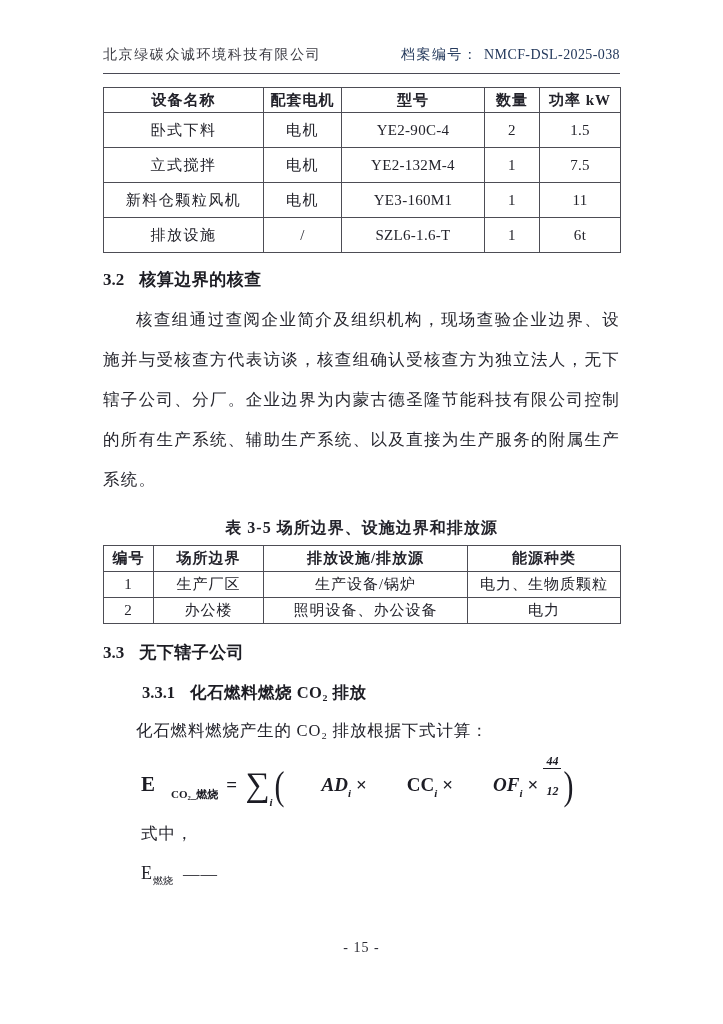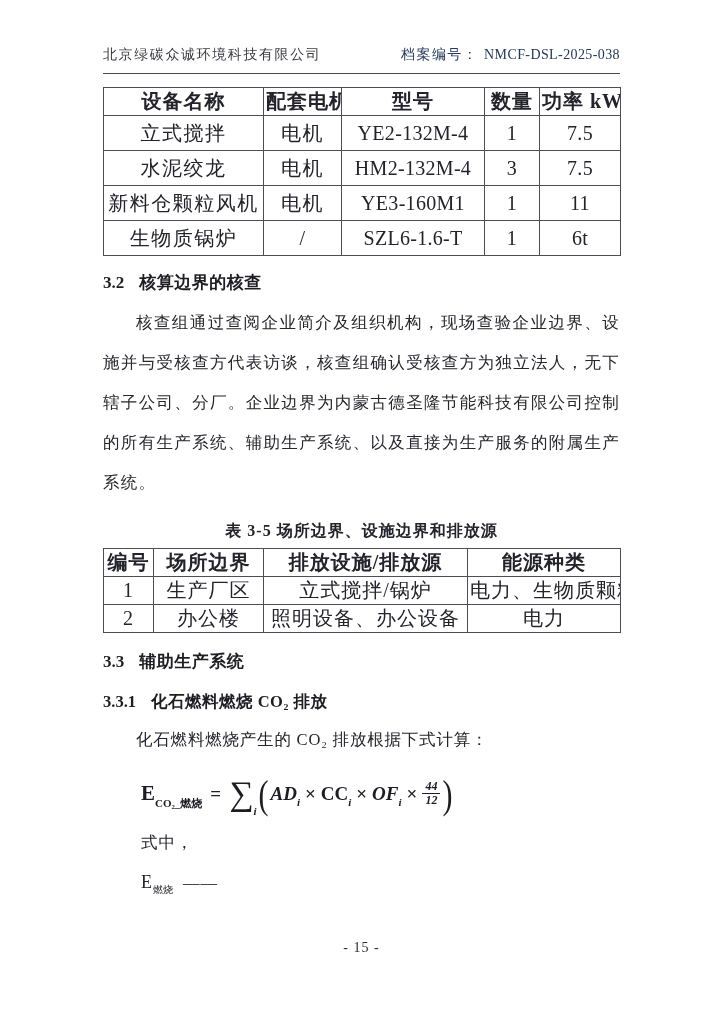--- a/index.html
+++ b/index.html
@@ -24,41 +24,41 @@
     font-size:14px;
   }
   .hdr-left{letter-spacing:1.6px;color:#3a3a42;}
   .hdr-right{color:#24395c;letter-spacing:.4px;}
   .hdr-right .lbl{letter-spacing:1.4px;margin-right:6px;}
   
   table{border-collapse:collapse;width:517px;table-layout:fixed;}
   .tbl th,.tbl td{
     border:1px solid #4d4d55;
     text-align:center;vertical-align:middle;
-    font-size:20px;padding:0 2px;
+    font-size:15px;padding:0 2px;
     overflow:hidden;white-space:nowrap;
   }
   .tbl th{font-weight:bold;letter-spacing:1px;}
   .tbl-equip{margin-top:13px;}
   .tbl-equip th{height:24px;}
   .tbl-equip td{height:34px;letter-spacing:1.5px;}
   .tbl-equip td.latin{letter-spacing:.3px;}
   .tbl-35 th{height:25px;}
   .tbl-35 td{height:25px;letter-spacing:1px;}
   
   .sec{
     display:flex;align-items:baseline;gap:15px;
     font-weight:bold;font-size:17px;letter-spacing:.5px;
     color:#1d1d24;
   }
   .sec .num{letter-spacing:0;}
   .h32{margin-top:15px;}
   .h321{margin-top:17px;font-size:16.5px;}
   .h33{margin-top:17px;}
-  .h331{margin-top:18px;font-size:16.5px;}
+  .h331{margin-top:18px;font-size:16.5px;margin-left:39px;}
   
   .para{
     margin-top:9px;
     font-size:16.5px;letter-spacing:1.2px;line-height:40px;
     text-align:justify;text-justify:inter-character;
     text-indent:2em;color:#26262e;
   }
   .tbl-caption{
     margin-top:18px;margin-bottom:6px;
     text-align:center;font-weight:bold;font-size:16px;letter-spacing:1px;
@@ -69,33 +69,33 @@
   
   .formula{
     margin-top:10px;margin-left:38px;
     display:flex;align-items:center;
     font-size:19px;font-weight:bold;color:#1c1c24;
     height:52px;
   }
   .formula sub{font-size:11px;font-weight:bold;}
   .f-lhs{display:inline-flex;align-items:flex-end;}
   .f-lhs .base{font-size:21px;}
-  .f-lhs sub{position:relative;top:5px;}
+  .f-lhs sub{position:relative;top:5px;margin-left:16px;}
   .f-eq{margin:0 8px;}
   .f-sum{display:inline-flex;align-items:flex-end;}
   .sigma{font-size:34px;font-weight:400;line-height:1;}
   .sigma-sub{font-style:italic;position:relative;top:6px;font-size:12px;}
   .f-paren{font-size:30px;font-weight:400;transform:scaleY(1.35);margin:0 2px;line-height:1;}
-  .f-term{display:inline-flex;align-items:flex-end;}
+  .f-term{display:inline-flex;align-items:flex-end;margin-left:35px;}
   .f-term .t{font-style:italic;}
   .f-term sub{font-style:italic;position:relative;top:3px;}
   .f-times{margin:0 5px;}
   .frac{display:inline-flex;flex-direction:column;align-items:center;line-height:1.1;font-size:12px;font-style:italic;}
   .frac .num{padding:0 3px;}
-  .frac .den{border-top:1.5px solid #1c1c24;padding:0 3px;text-align:right;}
+  .frac .den{border-top:1.5px solid #1c1c24;padding:16px 3px;text-align:right;}
   
   .where{margin-top:12px;margin-left:38px;font-size:16.5px;letter-spacing:1px;}
   .defline{
     margin-top:18px;margin-left:38px;
     display:flex;align-items:baseline;gap:10px;
     font-size:16.5px;letter-spacing:1px;
   }
   .def-sym{font-size:18px;}
   .def-sym sub{font-size:10px;letter-spacing:0;}
   
@@ -128,42 +128,42 @@
       <tr>
         <th>设备名称</th>
         <th>配套电机</th>
         <th>型号</th>
         <th>数量</th>
         <th>功率 kW</th>
       </tr>
     </thead>
     <tbody>
       <tr>
+        <td>卧式下料</td>
+        <td>电机</td>
+        <td class="latin">YE2-90C-4</td>
+        <td class="latin">2</td>
+        <td class="latin">1.5</td>
+      </tr>
+      <tr>
         <td>立式搅拌</td>
         <td>电机</td>
         <td class="latin">YE2-132M-4</td>
         <td class="latin">1</td>
         <td class="latin">7.5</td>
       </tr>
       <tr>
-        <td>水泥绞龙</td>
-        <td>电机</td>
-        <td class="latin">HM2-132M-4</td>
-        <td class="latin">3</td>
-        <td class="latin">7.5</td>
-      </tr>
-      <tr>
         <td>新料仓颗粒风机</td>
         <td>电机</td>
         <td class="latin">YE3-160M1</td>
         <td class="latin">1</td>
         <td class="latin">11</td>
       </tr>
       <tr>
-        <td>生物质锅炉</td>
+        <td>排放设施</td>
         <td class="latin">/</td>
         <td class="latin">SZL6-1.6-T</td>
         <td class="latin">1</td>
         <td class="latin">6t</td>
       </tr>
     </tbody>
   </table>
 
   <div class="sec h32">
     <span class="num">3.2</span>
@@ -185,35 +185,35 @@
         <th>编号</th>
         <th>场所边界</th>
         <th>排放设施/排放源</th>
         <th>能源种类</th>
       </tr>
     </thead>
     <tbody>
       <tr>
         <td>1</td>
         <td>生产厂区</td>
-        <td>立式搅拌/锅炉</td>
+        <td>生产设备/锅炉</td>
         <td>电力、生物质颗粒</td>
       </tr>
       <tr>
         <td>2</td>
         <td>办公楼</td>
         <td>照明设备、办公设备</td>
         <td>电力</td>
       </tr>
     </tbody>
   </table>
 
   <div class="sec h33">
     <span class="num">3.3</span>
-    <span>辅助生产系统</span>
+    <span>无下辖子公司</span>
   </div>
   <div class="sec h331">
     <span class="num">3.3.1</span>
     <span>化石燃料燃烧 CO₂ 排放</span>
   </div>
 
   <p class="intro">化石燃料燃烧产生的 CO₂ 排放根据下式计算：</p>
 
   <div class="formula">
     <span class="f-lhs">

